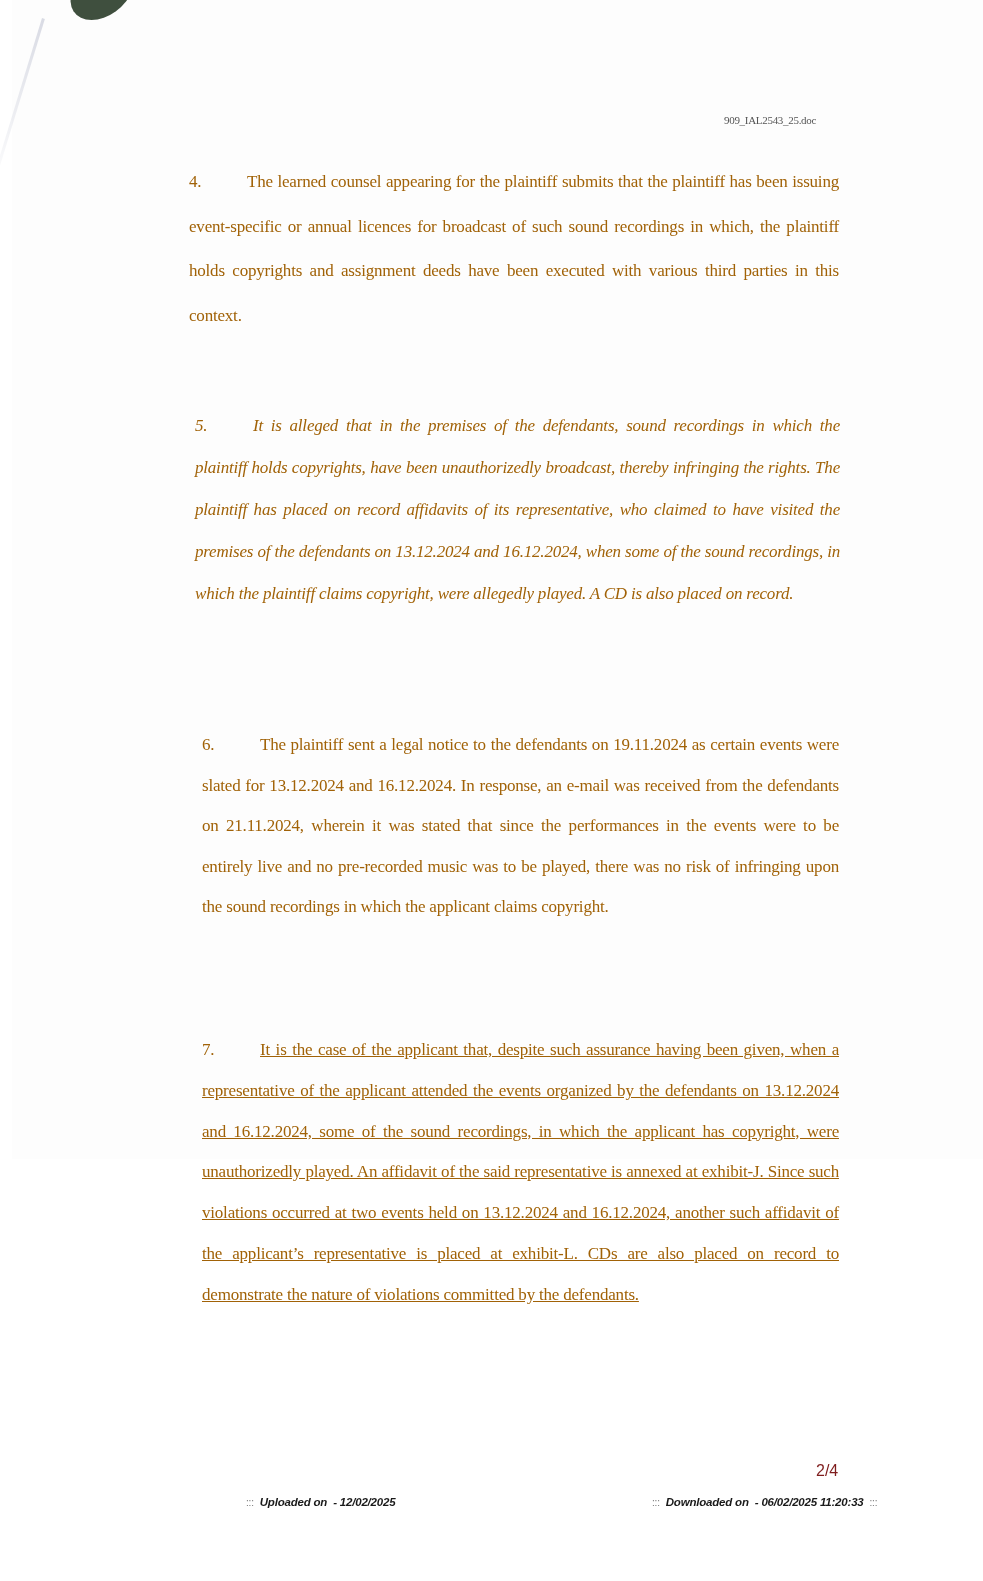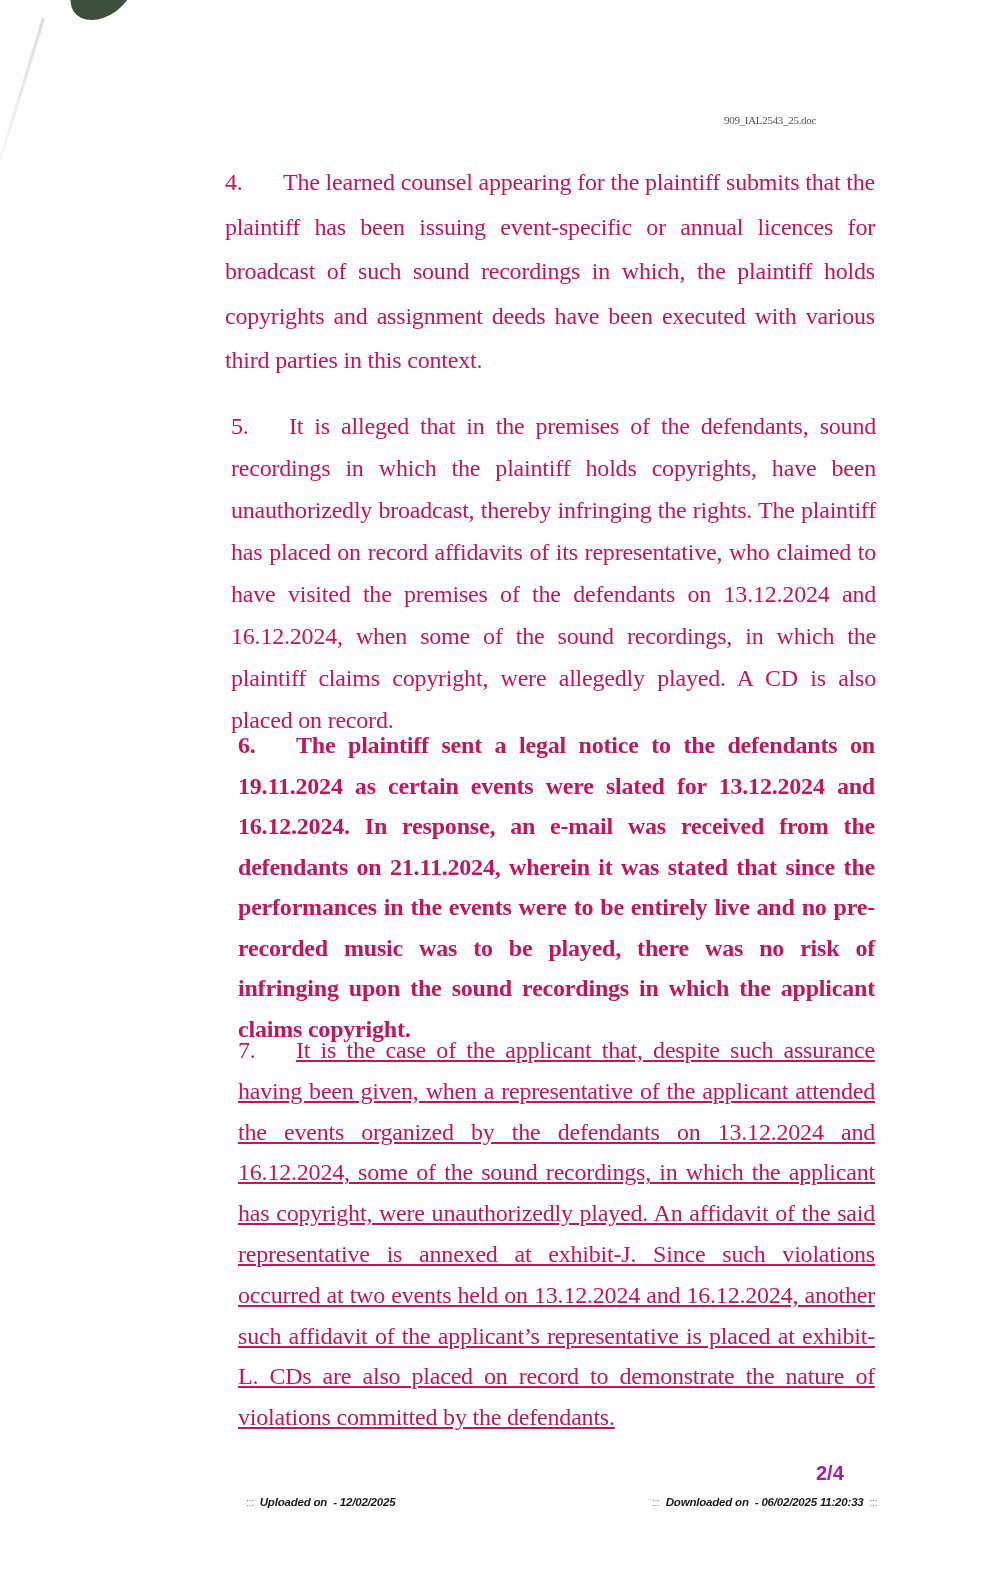--- a/index.html
+++ b/index.html
@@ -42,44 +42,43 @@
     position: absolute;
     top: 114px;
     left: 712px;
     font-size: 11px;
     color: #555;
     letter-spacing: -0.3px;
     filter: blur(0.3px);
   }
   .para {
     position: absolute;
-    font-size: 24px;
+    font-size: 17px;
     line-height: 42px;
     text-align: justify;
     text-align-last: left;
     letter-spacing: -0.2px;
-    color: #be185d;
-    margin-left: 36px;
+    color: #a16207;
   }
   .para .num {
     display: inline-block;
     width: 58px;
   }
   #p4 { left: 177px; top: 160px; width: 650px; line-height: 44.5px; }
-  #p5 { left: 183px; top: 405px; width: 645px; }
-  #p6 { left: 190px; top: 725px; width: 637px; line-height: 40.5px; font-weight: bold; }
+  #p5 { left: 183px; top: 405px; width: 645px; font-style: italic; }
+  #p6 { left: 190px; top: 725px; width: 637px; line-height: 40.5px; }
   #p7 { left: 190px; top: 1030px; width: 637px; line-height: 40.8px; text-decoration: underline; }
   .page-number {
     position: absolute;
     left: 804px;
     top: 1462px;
     font-family: "Liberation Sans", "DejaVu Sans", sans-serif;
-    font-weight: bold;
-    font-size: 20px;
-    color: #a21caf;
+    font-weight: normal;
+    font-size: 16px;
+    color: #7f1d1d;
   }
   .footer-left, .footer-right {
     position: absolute;
     top: 1496px;
     font-family: "Liberation Sans", "DejaVu Sans", sans-serif;
     font-style: italic;
     font-weight: bold;
     font-size: 11.5px;
     color: #1a1a1a;
     letter-spacing: -0.2px;

